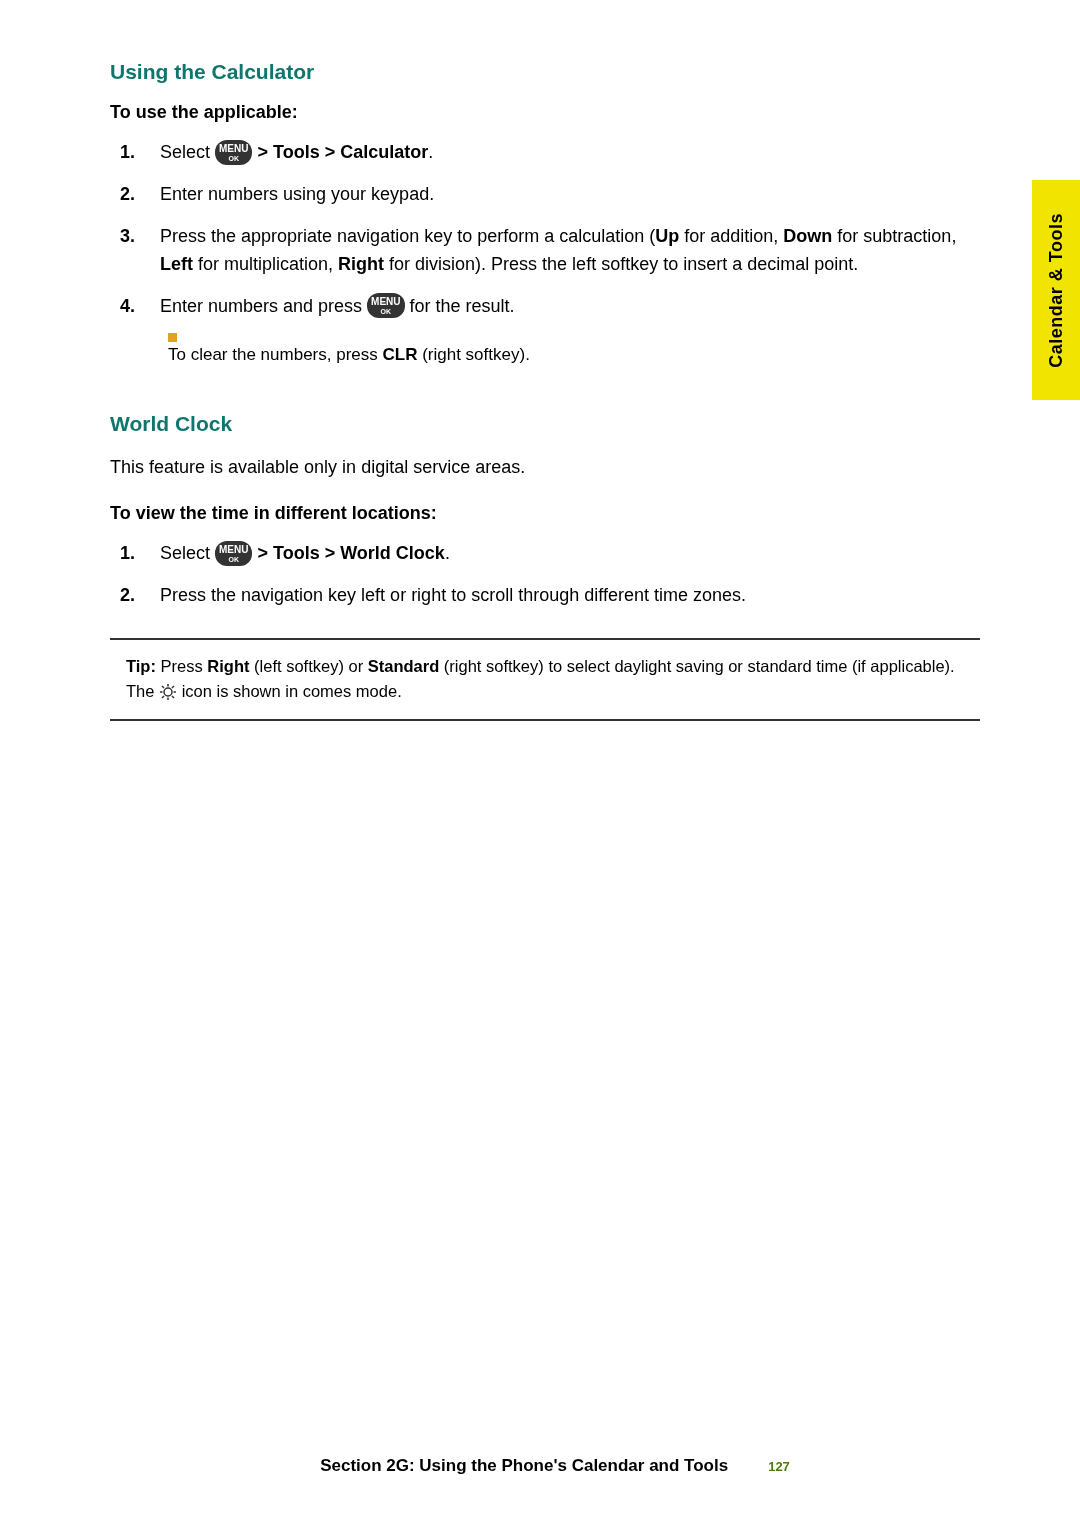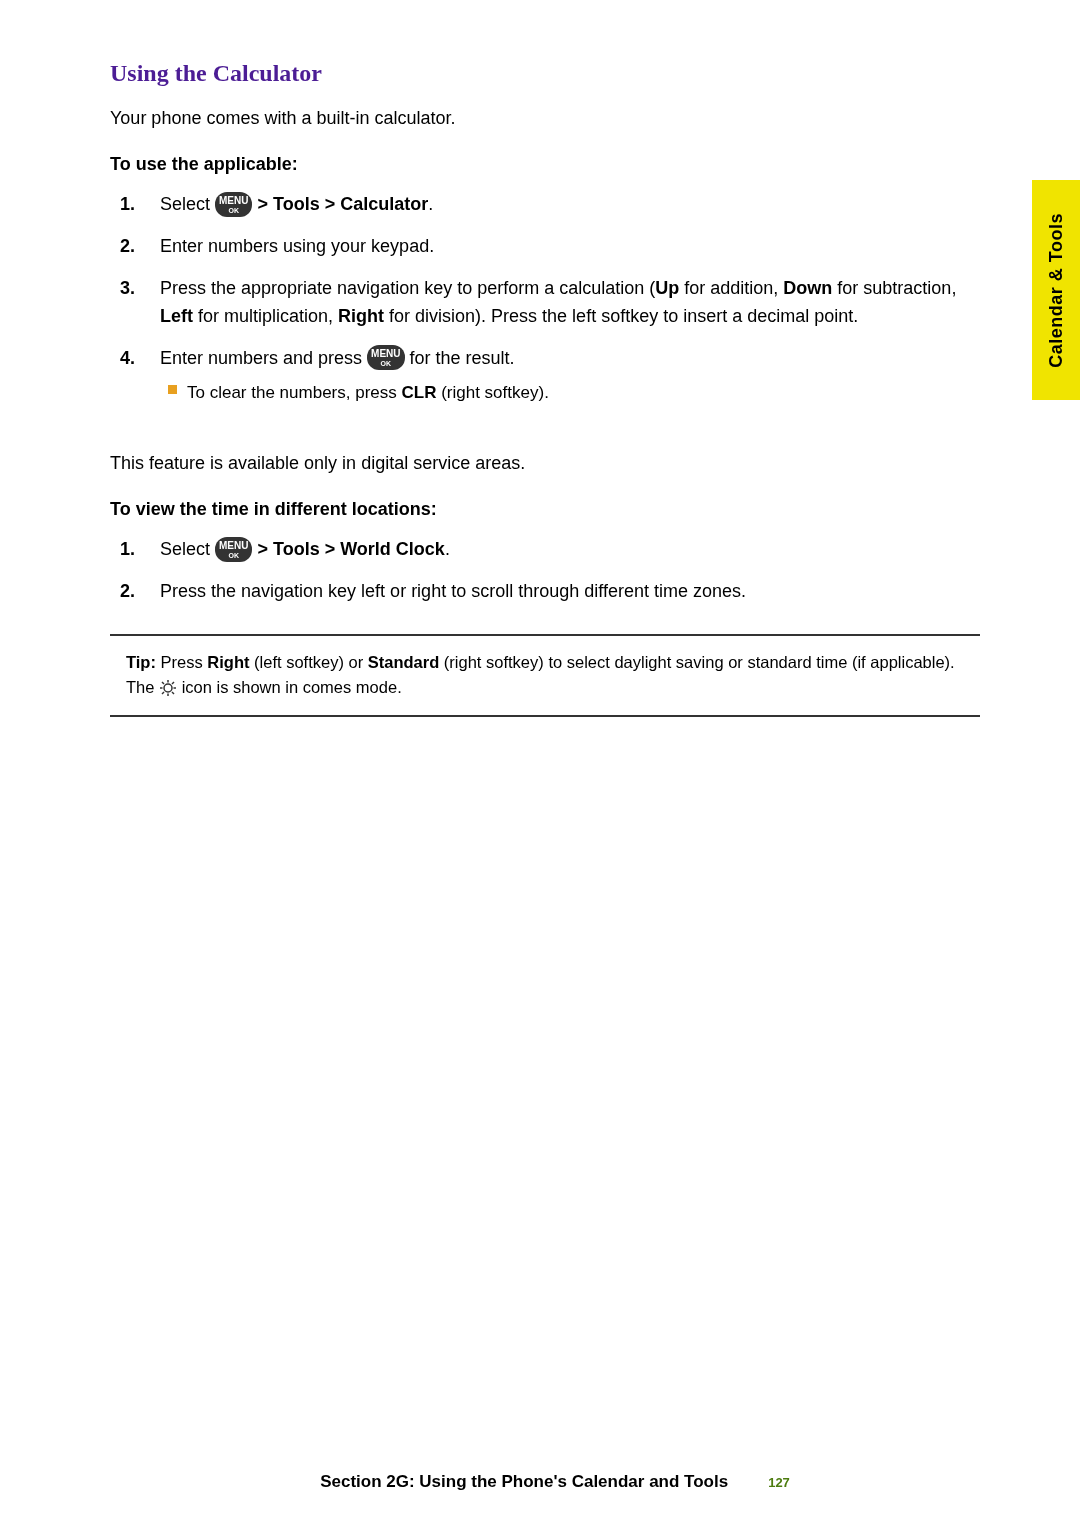--- a/index.html
+++ b/index.html
@@ -49,25 +49,25 @@
       letter-spacing: 0.5px;
     }
 
     
     .main-content {
       max-width: 870px;
     }
 
     
     .section-title {
-      font-size: 24px;
-      font-weight: bold;
-      color: #4c1d95;
+      font-size: 21px;
+      font-weight: bold;
+      color: #0f766e;
       margin-bottom: 18px;
-      font-family: Liberation Serif, serif;
+      font-family: Liberation Sans, sans-serif;
     }
 
     .section-intro {
       font-size: 18px;
       color: #000;
       margin-bottom: 22px;
       line-height: 1.5;
     }
 
     .subsection-label {
@@ -133,20 +133,21 @@
       margin-top: 8px;
       margin-left: 8px;
     }
 
     .bullet-list li {
       font-size: 17px;
       color: #000;
       line-height: 1.5;
       display: flex;
       align-items: flex-start;
+      flex-direction: column;
     }
 
     .bullet-square {
       display: inline-block;
       width: 9px;
       height: 9px;
       background: #e8a020;
       margin-right: 10px;
       margin-top: 5px;
       flex-shrink: 0;
@@ -164,21 +165,21 @@
       padding: 14px 16px;
       margin-top: 28px;
       font-size: 16.5px;
       color: #000;
       line-height: 1.55;
     }
 
     
     .page-footer {
       position: absolute;
-      bottom: 34px;
+      bottom: 50px;
       left: 0;
       right: 0;
       padding: 0 80px 0 110px;
       display: flex;
       justify-content: center;
       align-items: center;
     }
 
     .footer-text {
       font-size: 17px;
@@ -209,21 +210,20 @@
 <div class="page-container">
 
   <div class="side-tab">
     <span class="side-tab-text">Calendar &amp; Tools</span>
   </div>
 
   <div class="main-content">
 
     <div>
       <h1 class="section-title">Using the Calculator</h1>
-      <p class="section-intro">Your phone comes with a built-in calculator.</p>
       <p class="subsection-label">To use the applicable:</p>
 
       <ol class="numbered-list">
 
         <li>
           <span class="list-number">1.</span>
           <span class="list-content">
             Select <span class="menu-icon">MENU<span class="ok-text">OK</span></span> <strong>&gt; Tools &gt; Calculator</strong>.
           </span>
         </li>
@@ -249,20 +249,21 @@
                 <span class="bullet-square"></span>
                 <span>To clear the numbers, press <strong>CLR</strong> (right softkey).</span>
               </li>
             </ul>
           </span>
         </li>
       </ol>
     </div>
 
     <div class="world-clock-section">
+      <h2 class="section-title">World Clock</h2>
       <p class="section-intro">This feature is available only in digital service areas.</p>
       <p class="subsection-label">To view the time in different locations:</p>
 
       <ol class="numbered-list">
 
         <li>
           <span class="list-number">1.</span>
           <span class="list-content">
             Select <span class="menu-icon">MENU<span class="ok-text">OK</span></span> <strong>&gt; Tools &gt; World Clock</strong>.
           </span>

